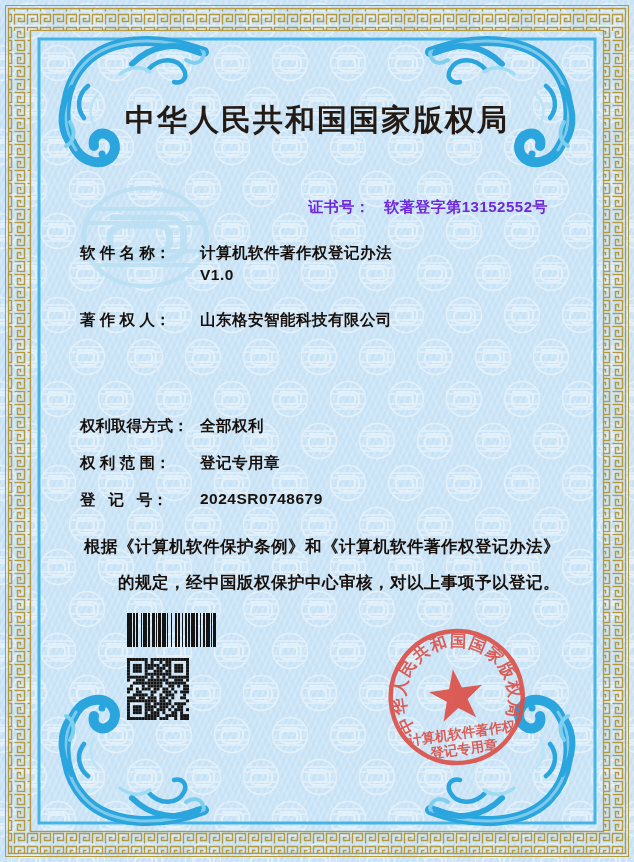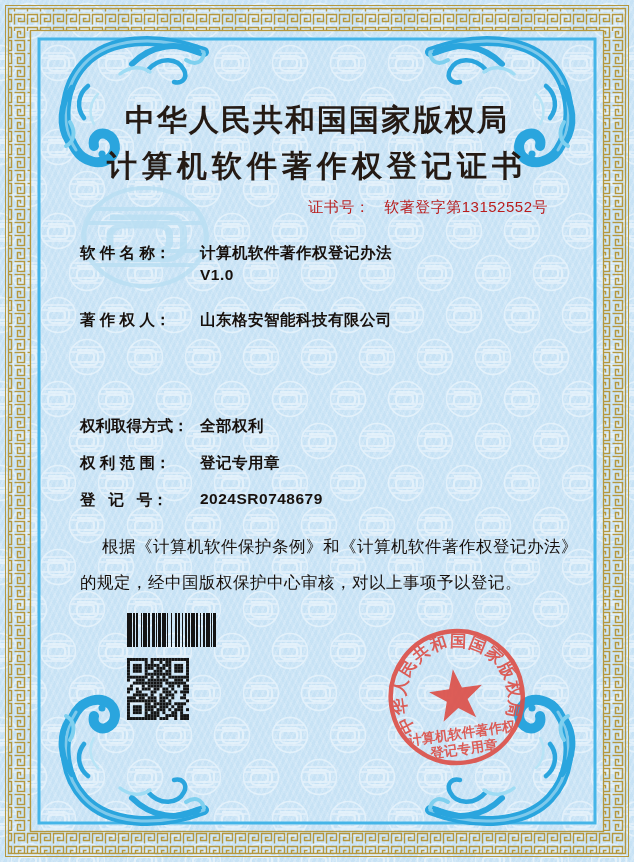--- a/index.html
+++ b/index.html
@@ -8,28 +8,28 @@
   .texture{position:absolute;inset:0;z-index:1;pointer-events:none;
     background:
       repeating-linear-gradient(115deg, rgba(255,255,255,.10) 0 2px, rgba(160,200,230,.08) 2px 5px),
       repeating-linear-gradient(65deg, rgba(255,255,255,.06) 0 3px, rgba(150,195,228,.05) 3px 7px);}
   .layer-svg{position:absolute;left:0;top:0;z-index:2;}
   .abs{position:absolute;}
   .title{left:0;width:100%;text-align:center;font-family:"DejaVu Serif","Liberation Serif",serif;
     font-weight:700;color:#241a14;z-index:3;}
   .title1{top:100px;font-size:30px;letter-spacing:2px;}
   .title2{top:146px;font-size:30px;letter-spacing:5px;}
-  .certno{top:198px;right:86px;font-size:15px;font-weight:400;color:#b91c1c;z-index:3;letter-spacing:.5px;}
+  .certno{top:198px;right:86px;font-size:15px;font-weight:700;color:#6d28d9;z-index:3;letter-spacing:.5px;}
   .certno .gap{display:inline-block;width:14px;}
   .frow{z-index:3;font-weight:700;font-size:15.5px;color:#17100c;}
   .flabel{position:absolute;left:80px;top:0;white-space:pre;}
   .fvalue{position:absolute;left:200px;top:0;white-space:pre;letter-spacing:.5px;}
   .fvalue2{position:absolute;left:200px;top:23px;white-space:pre;letter-spacing:.5px;text-align:right;}
-  .bodytext{left:80px;top:529px;width:508px;z-index:3;font-size:16.5px;font-weight:400;
-    color:#17100c;line-height:35.5px;text-indent:22px;letter-spacing:.5px;}
+  .bodytext{left:52px;top:529px;width:508px;z-index:3;font-size:16.5px;font-weight:700;
+    color:#17100c;line-height:35.5px;text-indent:22px;letter-spacing:.5px;text-align:right;}
   .barcode{left:127px;top:613px;width:93px;height:34px;z-index:3;display:flex;align-items:stretch;}
   .barcode div{height:100%;}
   .qr{left:127px;top:658px;z-index:3;}
   .sealwrap{left:382px;top:624px;width:150px;height:150px;z-index:4;transform:rotate(-8deg);opacity:.9;}
   .date{left:388px;top:754px;z-index:5;font-size:17.5px;font-weight:700;color:#120d0a;letter-spacing:.5px;}
 </style>
 </head>
 <body>
 
 <div class="certificate">
@@ -90,21 +90,20 @@
 
     <use href="#flourish" transform="translate(36,30)"></use>
     <use href="#flourish" transform="translate(598,30) scale(-1,1)"></use>
     <use href="#flourish" transform="translate(36,832) scale(1,-1)"></use>
     <use href="#flourish" transform="translate(598,832) scale(-1,-1)"></use>
   </svg>
 
   <div class="texture"></div>
 
   <div class="abs title title1">中华人民共和国国家版权局</div>
-  <div class="abs title title2">计算机软件著作权登记证书</div>
 
   <div class="abs certno"><span>证书号：</span><span class="gap"></span><span>软著登字第13152552号</span></div>
 
   <div class="abs frow" style="top:243px;">
     <span class="flabel">软 件 名 称：</span>
     <span class="fvalue">计算机软件著作权登记办法</span>
     <span class="fvalue2">V1.0</span>
   </div>
   <div class="abs frow" style="top:310px;">
     <span class="flabel">著 作 权 人：</span>

